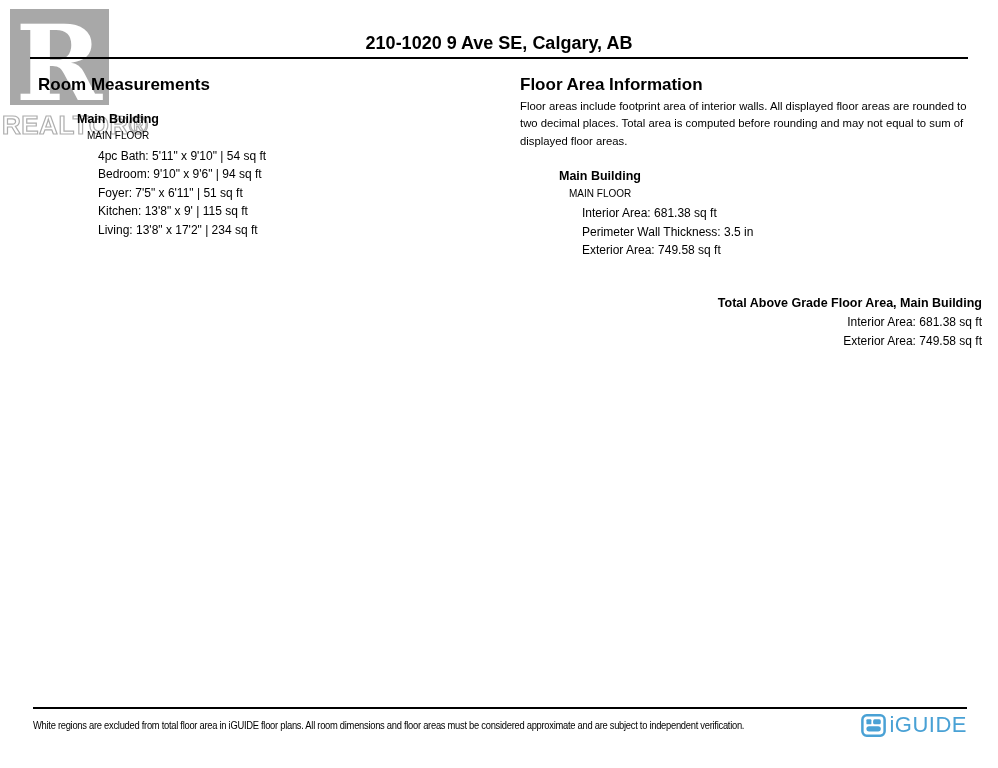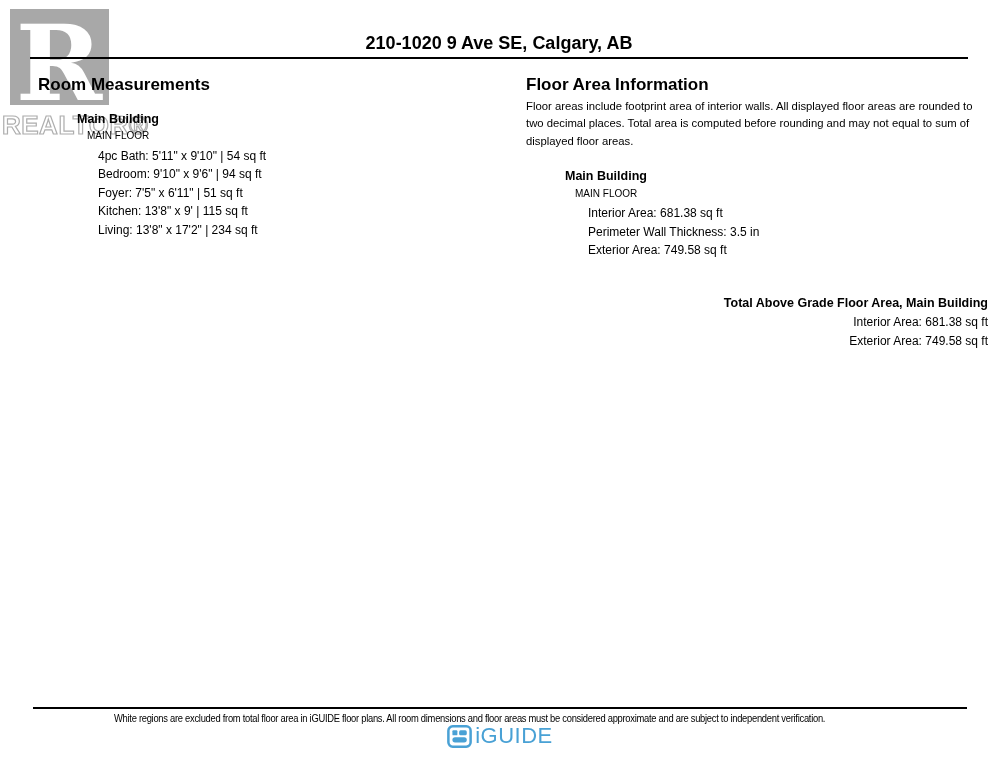--- a/index.html
+++ b/index.html
@@ -37,21 +37,21 @@
   }
   .title-rule { border: 0; border-top: 2px solid #000; margin: 3px 30px 0 30px; }
   .page-subtitle {
     margin: 7px 0 0 0;
     font-size: 13.5px; font-weight: bold;
     text-align: center; line-height: 16px;
   }
 
   .columns { display: flex; margin-top: 19px; }
   .col-left  { margin-left: 38px; width: 468px; }
-  .col-right { margin-left: 20px;  width: 462px; }
+  .col-right { margin-left: 14px;  width: 462px; }
 
   .section-heading {
     margin: 0 0 5px 0;
     font-size: 17px; font-weight: bold; line-height: 14.5px;
   }
   .desc {
     margin: 0;
     font-size: 11.3px; line-height: 17.6px;
   }
 
@@ -67,21 +67,20 @@
   .building.total { margin-top: 36px; text-align: right; }
   .stat-list-total { margin-left: 10px; }
 
   
   .footer {
     position: absolute; z-index: 1;
     left: 33px; right: 31px; top: 707px;
     border-top: 2px solid #000;
     display: flex; justify-content: space-between; align-items: center;
     padding-top: 4px;
-    flex-direction: column;
   }
   .disclaimer {
     font-size: 10.2px; letter-spacing: -0.3px;
     white-space: nowrap;
     transform: scaleX(0.92); transform-origin: left center;
     flex: 1 1 auto; min-width: 0;
   }
   .iguide-logo {
     display: flex; align-items: center; gap: 3px;
     color: #49a1d5; flex: 0 0 auto; justify-content: space-between;

